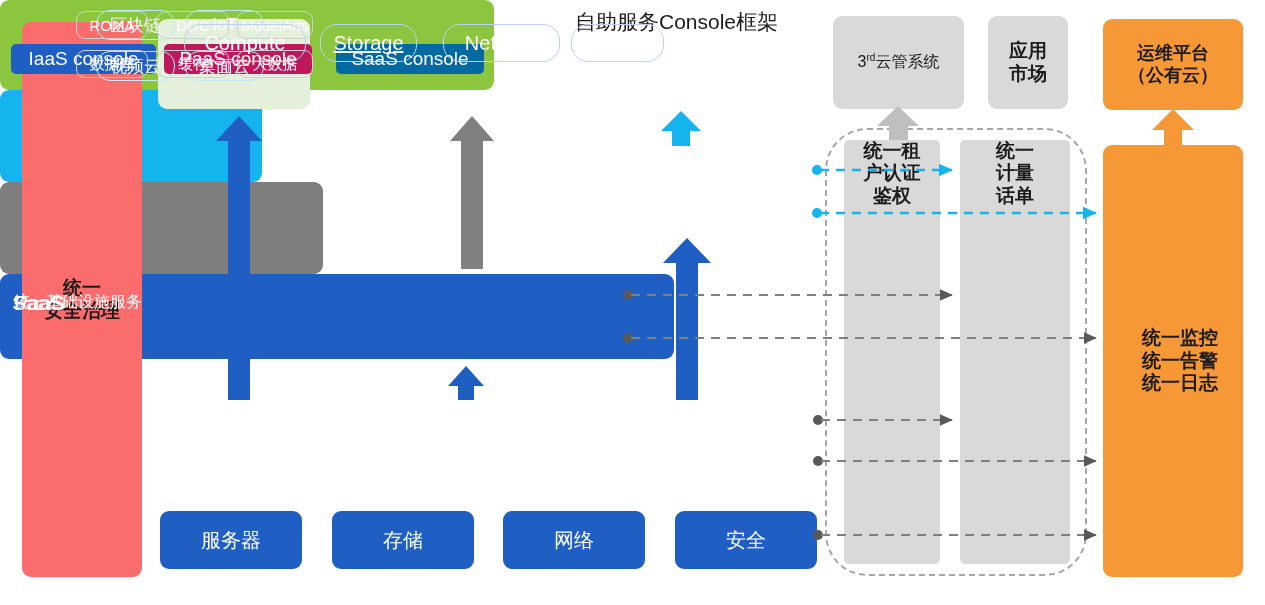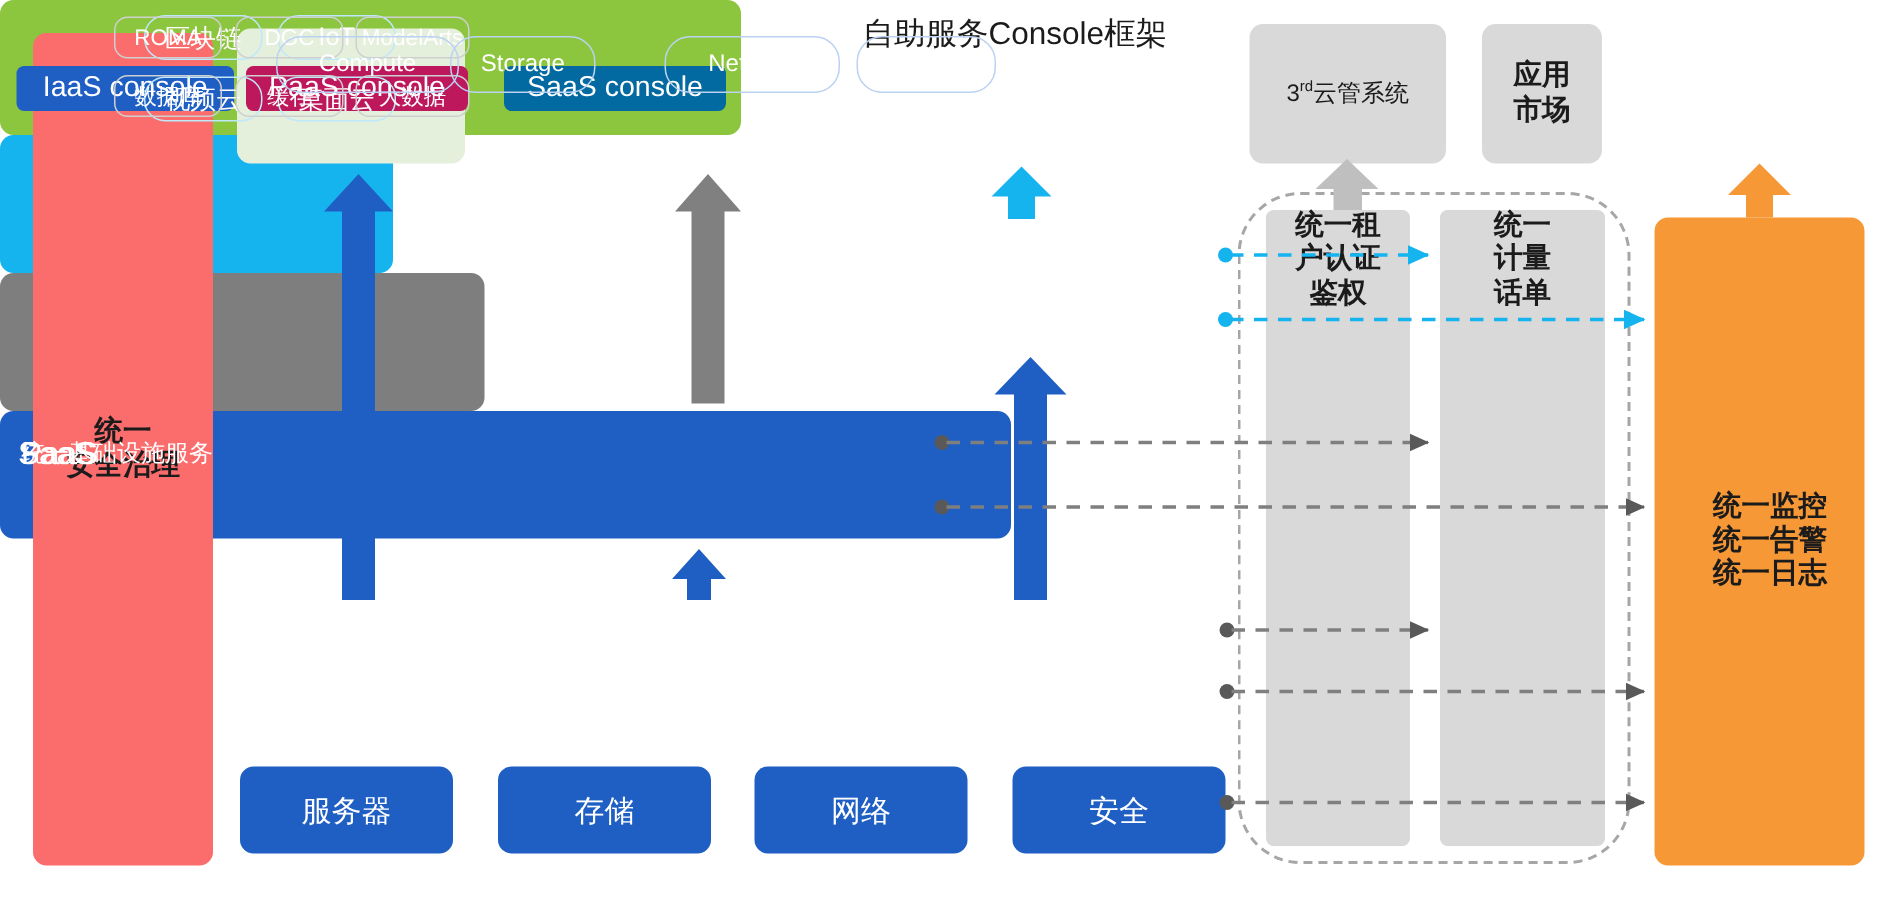--- a/index.html
+++ b/index.html
@@ -116,25 +116,25 @@
     left:158px;top:400px;width:674px;height:85px;
     background:#1F5FC4;border-radius:9px;display:block;
   }
   #infra-label{
     position:absolute;left:14px;top:0;height:100%;
     display:flex;align-items:center;color:#ffffff;font-size:16px;
   }
   .infra-chip{
     position:absolute;top:24px;height:38px;
     display:flex;align-items:center;justify-content:center;
-    border:1.8px solid #BBD2F2;border-radius:17px;color:#ffffff;font-size:16px;
+    border:1.8px solid #BBD2F2;border-radius:17px;color:#ffffff;font-size:20px;
     box-sizing:border-box;
   }
   #i-compute{left:184px;width:122px;}
-  #i-storage{left:300px;width:97px;}
+  #i-storage{left:320px;width:97px;text-decoration:underline;}
   #i-network{left:443px;width:117px;}
   #i-cce{left:571px;width:93px;}
 
   
   .hw{
     top:511px;height:58px;background:#1F5FC4;color:#ffffff;font-size:20px;
     border-radius:9px;
   }
   #hw-server{left:160px;width:142px;}
   #hw-storage{left:332px;width:142px;}
@@ -194,20 +194,24 @@
 
   <div class="box rnd" id="third-cloud">
     <span><span>3</span><sup>rd</sup><span>云管系统</span></span>
   </div>
 
   <div class="box rnd" id="app-market">
     <span class="lbl">应用
 市场</span>
   </div>
 
+  <div class="box rnd" id="ops-top">
+    <span class="lbl">运维平台
+（公有云）</span>
+  </div>
 
   <div class="box rnd" id="ops-col">
     <span class="lbl">统一监控
 统一告警
 统一日志</span>
   </div>
 
   <div id="saas">
     <div id="saas-label">SaaS</div>
     <div class="saas-chip" id="s-blockchain">区块链</div>

